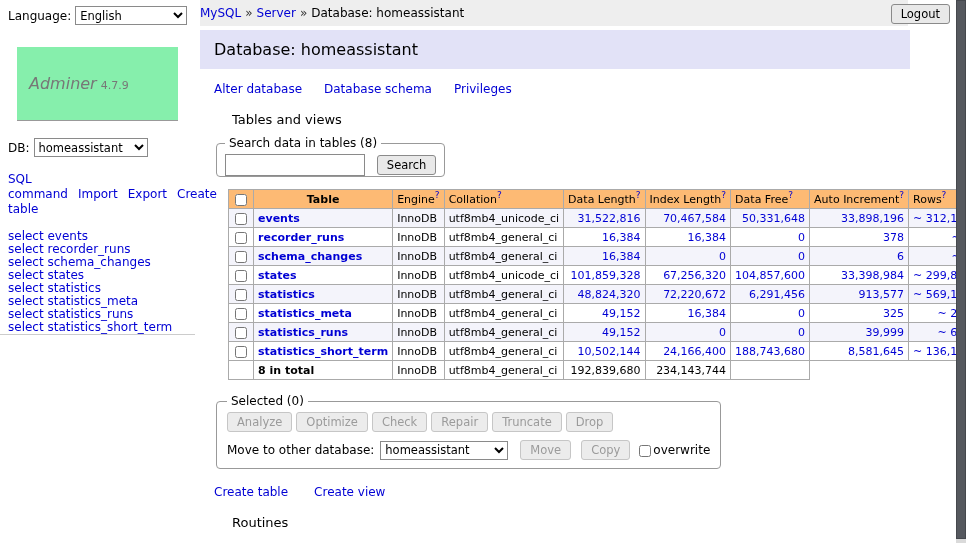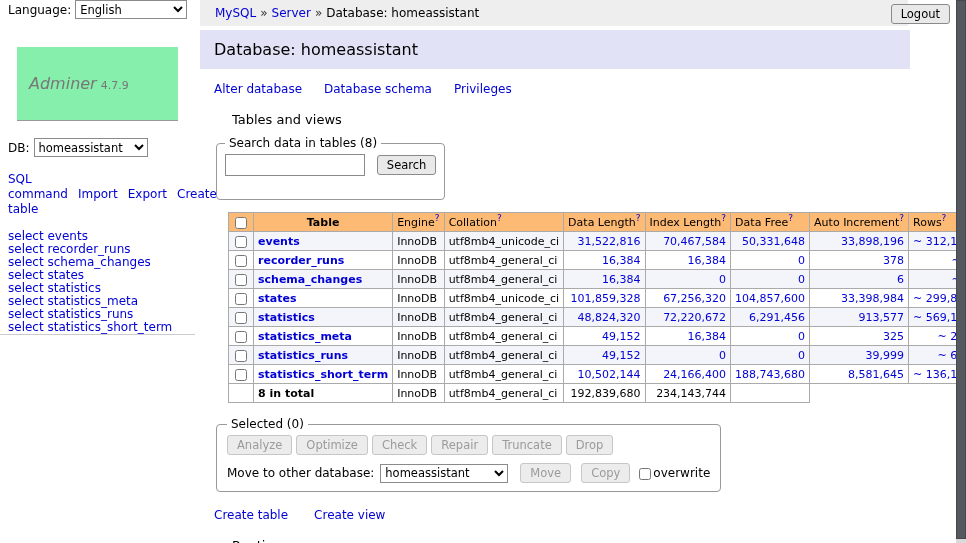--- a/index.html
+++ b/index.html
@@ -7,24 +7,24 @@
        font-family:"DejaVu Sans",sans-serif;font-size:12px;color:#000}
   a{color:#0000d4;text-decoration:none;cursor:pointer}
   .btn{font-family:inherit;font-size:11.5px;padding:2px 9px;background:#e9e9e9;
        border:1px solid #8a8a8a;border-radius:3px;color:#000}
   button:disabled{color:#9b9b9b;border-color:#c6c6c6;background:#ececec}
   select{font-family:inherit;font-size:11.5px;border:1px solid #8a8a8a;background:#fff;height:19px}
   input[type=text]{font-family:inherit;font-size:12px;border:1px solid #8a8a8a;height:18px;width:132px;padding:1px 3px}
   input[type=checkbox]{width:12px;height:12px;margin:0 2px;vertical-align:middle}
 
   
-  #lang{position:absolute;top:0;left:8px;z-index:2}
+  #lang{position:absolute;top:6px;left:8px;z-index:2}
   #lang select{width:112px;margin-left:4px}
   #breadcrumb{position:absolute;top:0;left:200px;width:708px;height:26px;background:#eeeeee;
-              line-height:26px;padding-left:15px;box-sizing:border-box}
+              line-height:26px;padding-left:0;box-sizing:border-box}
   #breadcrumb .sep{margin:0 4px;color:#333}
   #logout-btn{position:absolute;top:4px;right:16px}
 
   
   #sidebar{position:absolute;top:30px;left:0;width:195px}
   #sidebar h1{margin:17px;background:#86efac;border-bottom:1px solid #999;padding:27px 12px;
               font-size:16px;font-weight:normal}
   #sidebar h1 .app{color:#777;font-style:italic}
   #sidebar h1 .version{color:#777;font-size:11px;margin-left:4px}
   .db-row{margin:15px 8px 0}
@@ -35,21 +35,21 @@
   .table-links .tbl-link{line-height:13px}
 
   
   #content{position:absolute;top:30px;left:200px;width:710px}
   #content h2{margin:0;background:#e2e2f7;padding:10px 14px;font-size:16px;font-weight:normal}
   .db-links{margin:13px 14px 0}
   .db-links a{margin-right:22px}
   #content h3{margin:16px 0 0 32px;font-size:13px;font-weight:normal}
   fieldset{border:1px solid #999;border-radius:4px}
   legend{font-size:12px;padding:0 4px}
-  #search-fieldset{margin:9px 0 0 16px;display:inline-block;padding:4px 8px 23px}
+  #search-fieldset{margin:9px 0 0 16px;display:inline-block;padding:4px 8px 0}
   #search-fieldset .btn{margin-left:8px}
 
   #tables-table{margin:12px 0 0 28px;border-collapse:collapse;font-size:11px;white-space:nowrap}
   #tables-table td{border:1px solid #aaa;padding:2px 4px;height:14px}
   thead td{background:#fdba74}
   td.th-table{font-weight:bold;text-align:center;min-width:105px}
   td.chk{width:20px;text-align:center}
   sup{font-size:9px;line-height:0}
   .namecell a{font-weight:bold}
   td.num{text-align:right;min-width:44px}

